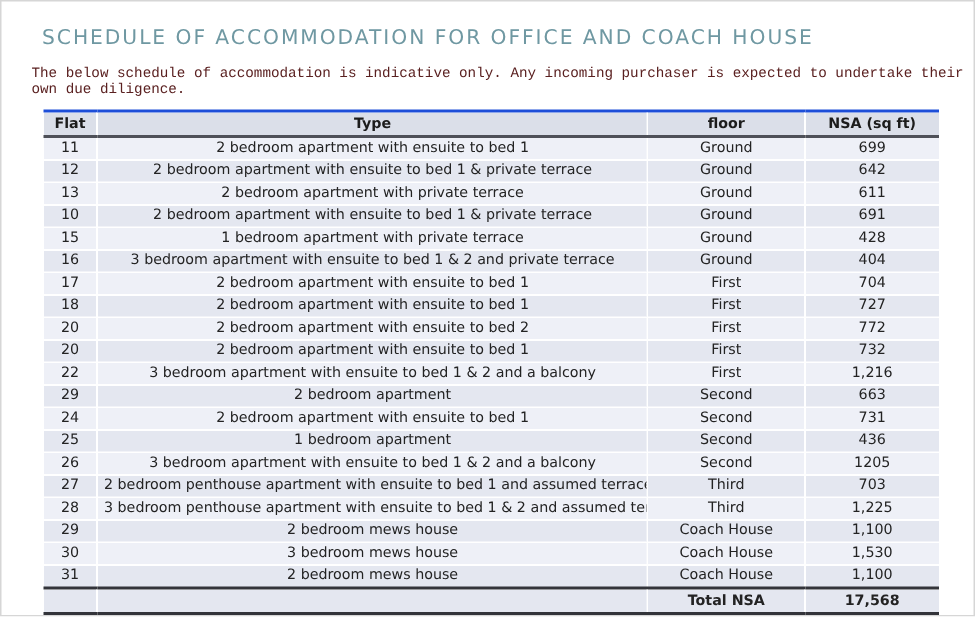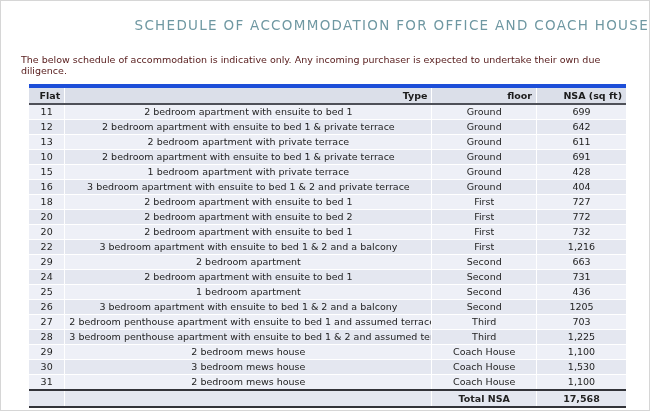--- a/index.html
+++ b/index.html
@@ -16,27 +16,27 @@
     font-family: "DejaVu Sans", "Liberation Sans", sans-serif;
     overflow: hidden;
   }
   .page-title {
     margin: 17px 0 0 27px;
     font-size: 13.5px;
     font-weight: 500;
     letter-spacing: 1.3px;
     color: var(--title-color, #6f98a2);
     line-height: 1.15;
-    text-align: right;
   }
   .page-subtitle {
-    margin: 20px 0 0 20px;
+    margin: 9px 0 0 20px;
     font-size: 9.5px;
     color: var(--subtitle-color, #5a2020);
     line-height: 1.2;
+    font-family: Liberation Mono, monospace;
   }
   table.schedule {
     margin: 8px 0 0 28px;
     width: 597px;
     border-collapse: collapse;
     table-layout: fixed;
     font-size: 9.5px;
     color: #232323;
   }
   col.c-flat  { width: 6%; }
@@ -52,24 +52,23 @@
     border-left: 1px solid rgba(255,255,255,0.85);
     overflow: hidden;
     white-space: nowrap;
   }
   th:first-child, td:first-child { border-left: none; }
   thead th {
     background: var(--header-bg, #dbdfe9);
     font-weight: bold;
     font-size: 9.5px;
     color: #1c1c1c;
-    border-top: 4px solid #1d4ed8;
+    border-top: 2px solid #1d4ed8;
     border-bottom: 2px solid #4e5058;
     height: 13px;
-    text-align: right;
   }
   tbody tr td { background: var(--row-odd-bg, #eef0f7); border-top: 1px solid #ffffff; }
   tbody tr:nth-child(even) td { background: var(--row-even-bg, #e4e7f0); }
   tbody tr:first-child td { border-top: none; }
   tfoot td {
     background: var(--row-even-bg, #e4e7f0);
     border-top: 2px solid #33343a;
     border-bottom: 2px solid #33343a;
     font-weight: bold;
     height: 13px;
@@ -128,20 +127,26 @@
     <td>Ground</td>
     <td>428</td>
   </tr>
         <tr>
     <td>16</td>
     <td>3 bedroom apartment with ensuite to bed 1 &amp; 2 and private terrace</td>
     <td>Ground</td>
     <td>404</td>
   </tr>
         <tr>
+    <td>17</td>
+    <td>2 bedroom apartment with ensuite to bed 1</td>
+    <td>First</td>
+    <td>704</td>
+  </tr>
+        <tr>
     <td>18</td>
     <td>2 bedroom apartment with ensuite to bed 1</td>
     <td>First</td>
     <td>727</td>
   </tr>
         <tr>
     <td>20</td>
     <td>2 bedroom apartment with ensuite to bed 2</td>
     <td>First</td>
     <td>772</td>

